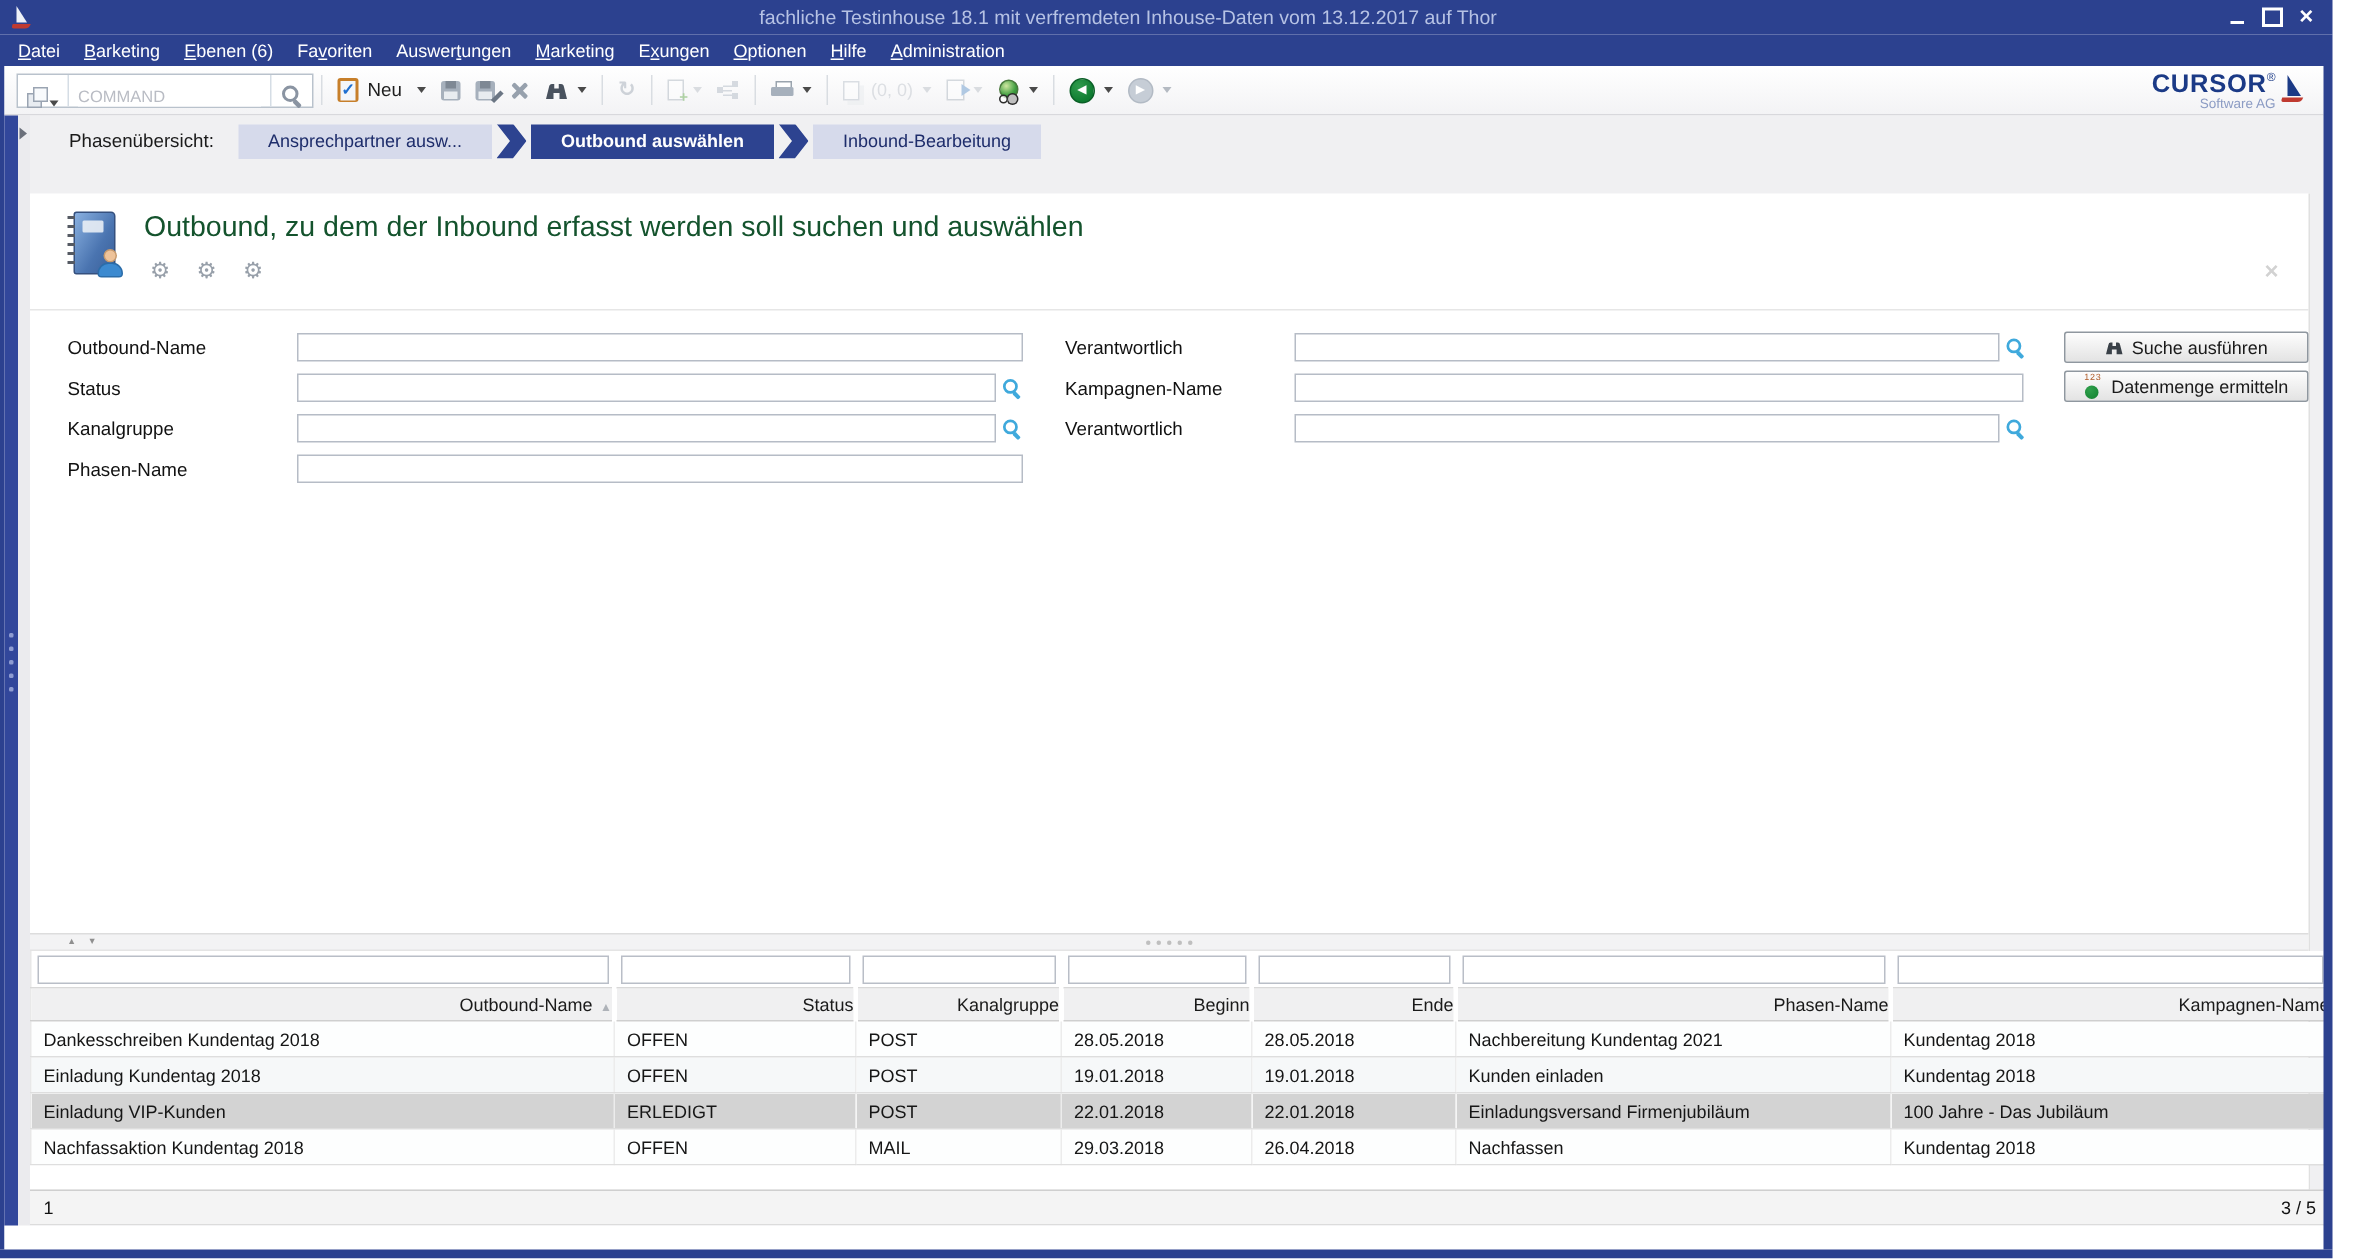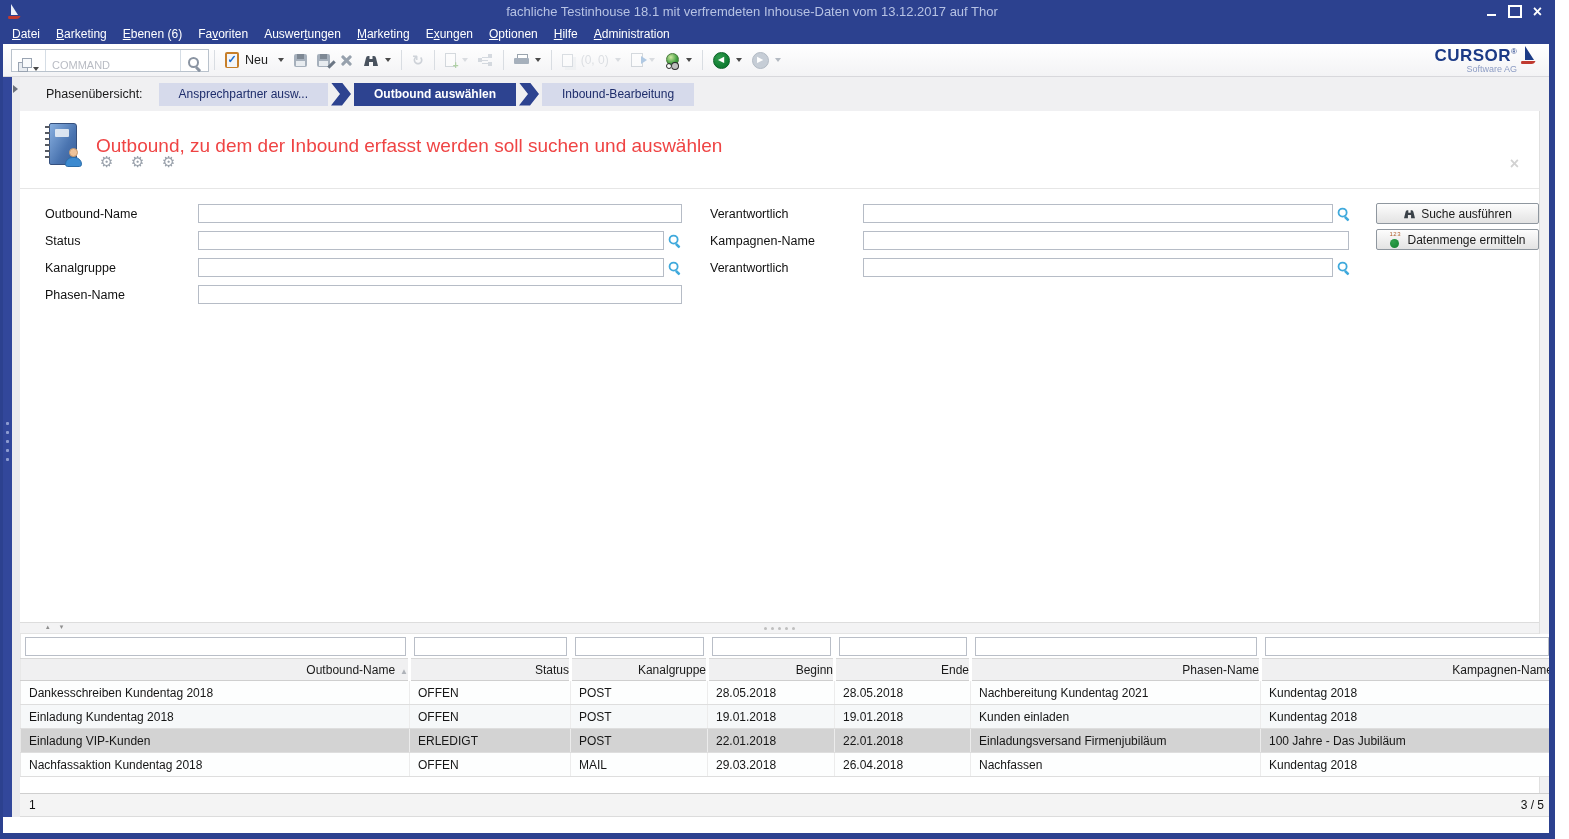--- a/index.html
+++ b/index.html
@@ -90,56 +90,56 @@
   .i-user::before { content:""; position:absolute; left:1px; top:0; width:11px; height:11px; border-radius:50%;
     background:radial-gradient(circle at 35% 30%, #cfe7a0, #3f9e3f 60%, #2c7a38); border:1px solid #49793c; }
   .i-user::after { content:""; position:absolute; left:1px; bottom:-1px; width:4px; height:4px; border-radius:50%;
     border:1px solid #2b2b2b; background:rgba(255,255,255,.7);
     box-shadow:6px 0 0 0 rgba(255,255,255,.7), 6px 0 0 1px #2b2b2b; }
   .i-circle { width:17px; height:17px; border-radius:50%; display:flex; align-items:center; justify-content:center;
     font-size:8px; color:#fff; }
   .i-back { background:radial-gradient(circle at 35% 30%, #2f9b4c, #0f7c31 70%); border:1px solid #0a5f26; }
   .i-forward { background:#c6cdd6; border:1px solid #b2bac4; }
 
-  .logo-wrap { margin-left:auto; display:flex; padding-right:6px; }
+  .logo-wrap { margin-left:auto; display:flex; align-items:center; padding-right:6px; }
   .logo-text { display:flex; flex-direction:column; align-items:flex-end; }
   .brand-row { display:flex; align-items:flex-start; }
   .brand { font-size:17px; font-weight:bold; color:#1b3a86; letter-spacing:.5px; }
   .brand-reg { font-size:8px; color:#1b3a86; margin-top:1px; }
   .logo-sub { font-size:9px; color:#8c9cc4; margin-top:-2px; }
   .logo-boat { width:16px; height:20px; position:relative; margin-left:4px; }
   .logo-boat::before { content:""; position:absolute; left:4px; top:0; width:0; height:0;
     border-bottom:14px solid #1b3a86; border-right:9px solid transparent; }
   .logo-boat::after { content:""; position:absolute; left:0; bottom:2px; width:14px; height:3px;
     background:#c03a30; border-radius:0 0 5px 3px; transform:skewX(-18deg); }
 
   
   .workrow { flex:1; display:flex; min-height:0; }
   .left-strip { width:9px; background:#32479b; flex:0 0 auto; position:relative; }
   .left-dots { position:absolute; left:3px; top:calc(50% - 25px); display:flex; flex-direction:column; gap:6px; }
   .left-dots i { width:3px; height:3px; background:#8e9cd1; border-radius:1px; }
   .gray-strip { width:8px; background:#ebebee; flex:0 0 auto; position:relative; }
   .expander { position:absolute; left:1px; top:8px; width:0; height:0;
     border-top:4px solid transparent; border-bottom:4px solid transparent; border-left:5px solid #6a6f7a; }
-  .content-col { flex:1; display:flex; flex-direction:column; min-width:0; background:#f0f0f2; }
+  .content-col { flex:1; display:flex; flex-direction:column; min-width:0; background:#f0f0f2;gap:18px; }
 
   
   .phasebar { height:34px; display:flex; align-items:center; padding-left:26px; flex:0 0 auto; }
   .phase-label { font-size:12.5px; color:#1a1a1a; margin-right:16px; }
   .chip { height:23px; line-height:23px; padding:0 20px; font-size:12px; background:#d6daeb; color:#1e2d6b;
     cursor:pointer; white-space:nowrap; }
   .chip.active { background:#2d4390; color:#fff; font-weight:bold; }
   .phase-sep { width:20px; height:23px; background:#2d4390; margin:0 3px; flex:0 0 auto;
     clip-path:polygon(0 0, 55% 0, 100% 50%, 55% 100%, 0 100%, 45% 50%); }
 
   
   .card { flex:1; display:flex; flex-direction:column; background:#fff; margin-right:9px;
     border-right:1px solid #e0e0e0; min-height:0; }
   .card-header { position:relative; height:78px; border-bottom:1px solid #e6e6e6; flex:0 0 auto; }
-  .page-title { position:absolute; left:76px; top:24px; font-size:19px; color:#ef4444; font-weight:normal; }
+  .page-title { position:absolute; left:76px; top:12px; font-size:19px; color:#14532d; font-weight:normal; }
   .book { position:absolute; left:22px; top:12px; width:38px; height:44px; }
   .book-cover { position:absolute; left:7px; top:0; width:28px; height:42px;
     background:linear-gradient(120deg,#89b0e0,#4a74b0 60%,#3a5f98); border:1px solid #35507e; border-radius:2px 3px 3px 2px; }
   .book-rings { position:absolute; left:3px; top:3px; width:5px; height:36px;
     background:repeating-linear-gradient(#555a63 0 2px, transparent 2px 6px); }
   .book-label { position:absolute; left:13px; top:6px; width:14px; height:8px; background:#e9eef5; border-radius:1px; opacity:.9; }
   .person-head { position:absolute; right:2px; bottom:10px; width:9px; height:9px; border-radius:50%;
     background:#eec39a; border:1px solid #c89b6e; }
   .person-body { position:absolute; right:-2px; bottom:0; width:17px; height:10px; border-radius:8px 8px 3px 3px;
     background:#3c8ad0; border:1px solid #2b6ca8; }

